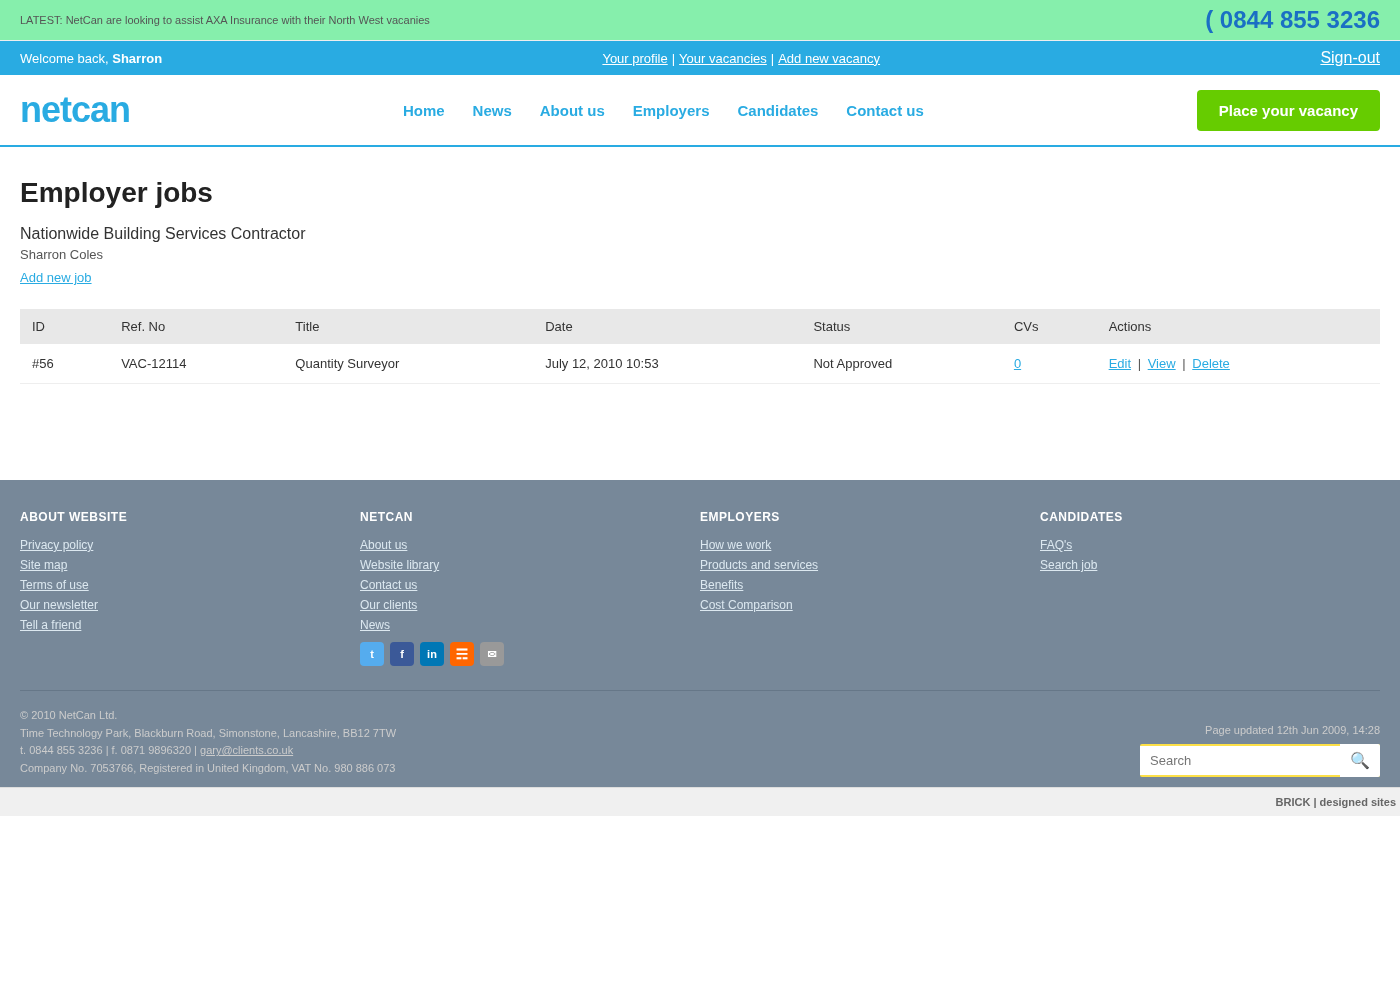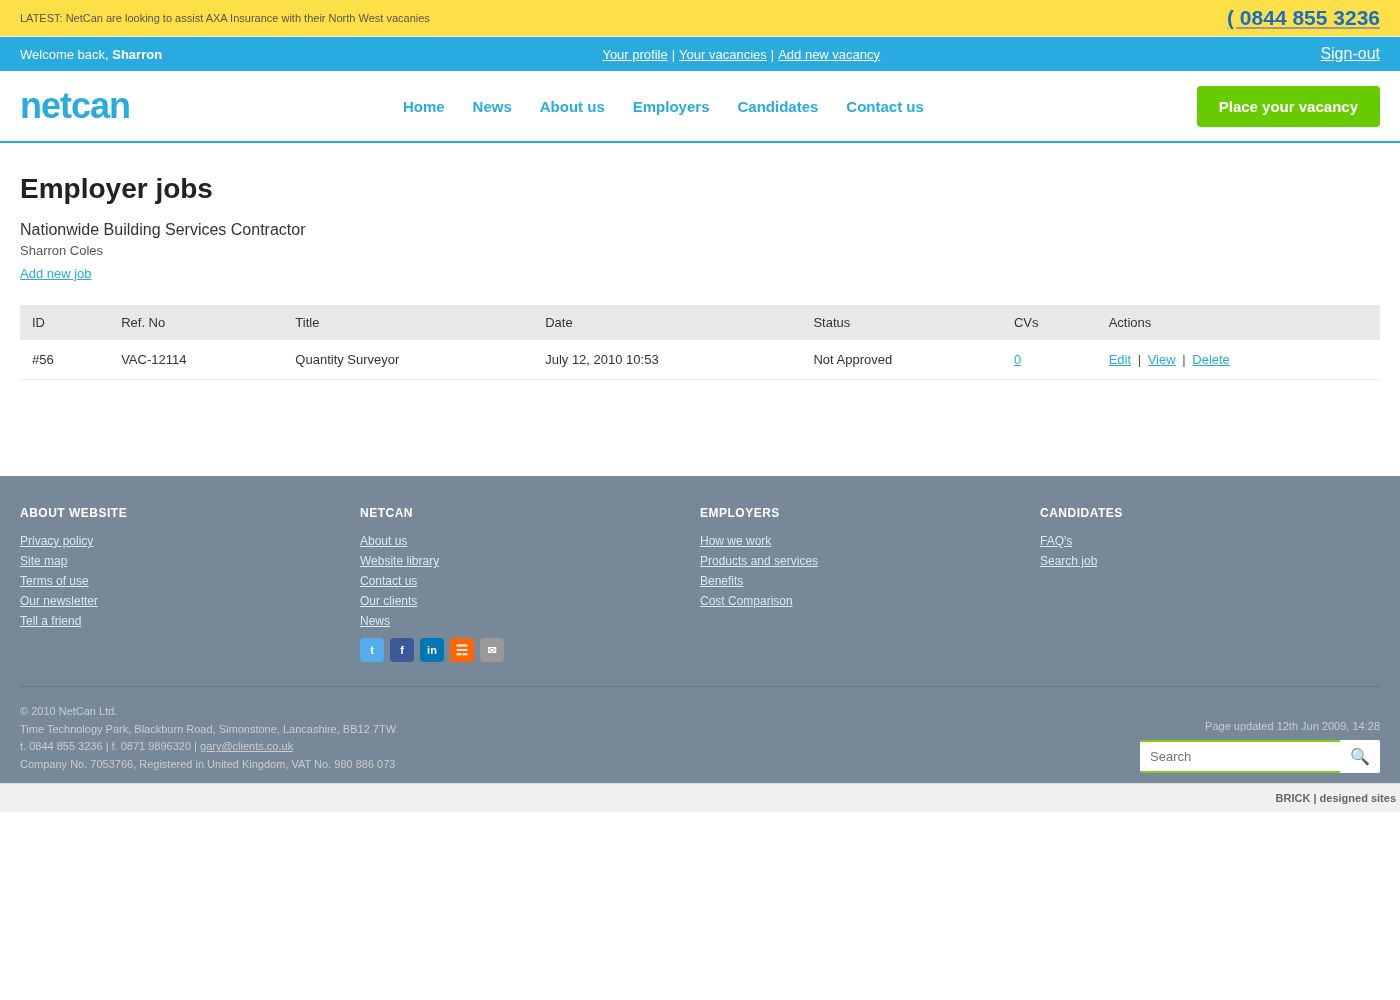--- a/index.html
+++ b/index.html
@@ -1,24 +1,24 @@
 <!DOCTYPE html>
 <html><head>
   <meta charset="utf-8">
   <style>
     * { margin: 0; padding: 0; box-sizing: border-box; }
     body { font-family: Arial, sans-serif; font-size: 13px; background: #fff; color: #333; width: 1400px; }
 
     
     .top-bar {
       display: flex; justify-content: space-between; align-items: center;
-      padding: 6px 20px; background: #fde047; border-bottom: 1px solid #eee;
+      padding: 6px 20px; background: #86efac; border-bottom: 1px solid #eee;
     }
     .top-bar .latest { font-size: 11px; color: #555; }
-    .top-bar .phone { font-size: 21px; color: #999; font-weight: 300; text-decoration: underline; }
+    .top-bar .phone { font-size: 24px; color: #999; font-weight: 300; }
     .top-bar .phone span { color: #1a6fc4; font-weight: bold; }
 
     
     .welcome-bar {
       background: #29abe2; padding: 8px 20px;
       display: flex; align-items: center; justify-content: space-between;
     }
     .welcome-bar .left { color: #fff; font-size: 13px; }
     .welcome-bar .left strong { font-weight: bold; }
     .welcome-bar .center { display: flex; gap: 4px; align-items: center; }
@@ -70,21 +70,21 @@
     .social-facebook { background: #3b5998; }
     .social-linkedin { background: #0077b5; }
     .social-rss { background: #ff6600; }
     .social-email { background: #999; }
 
     .footer-bottom { border-top: 1px solid #667788; padding-top: 16px; display: flex; justify-content: space-between; align-items: flex-end; }
     .footer-bottom-left { font-size: 11px; color: #ccc; line-height: 1.6; }
     .footer-bottom-left a { color: #ccc; text-decoration: underline; }
     .footer-bottom-right { text-align: right; }
     .footer-bottom-right .page-updated { font-size: 11px; color: #ccc; margin-bottom: 8px; text-align: right; }
-    .search-bar { display: flex; align-items: center; background: #84cc16; border-radius: 2px; overflow: hidden; }
+    .search-bar { display: flex; align-items: center; background: #fde047; border-radius: 2px; overflow: hidden; }
     .search-bar input { border: none; outline: none; padding: 7px 10px; font-size: 13px; width: 200px; color: #555; }
     .search-bar button { background: #fff; border: none; padding: 7px 10px; cursor: pointer; font-size: 16px; color: #555; }
 
     .brick-credit { text-align: right; padding: 8px 4px; font-size: 11px; color: #666; background: #f0f0f0; border-top: 1px solid #ddd; }
     .brick-credit span { font-weight: bold; }
   </style>
 </head>
 <body>
 
 <div class="top-bar">

